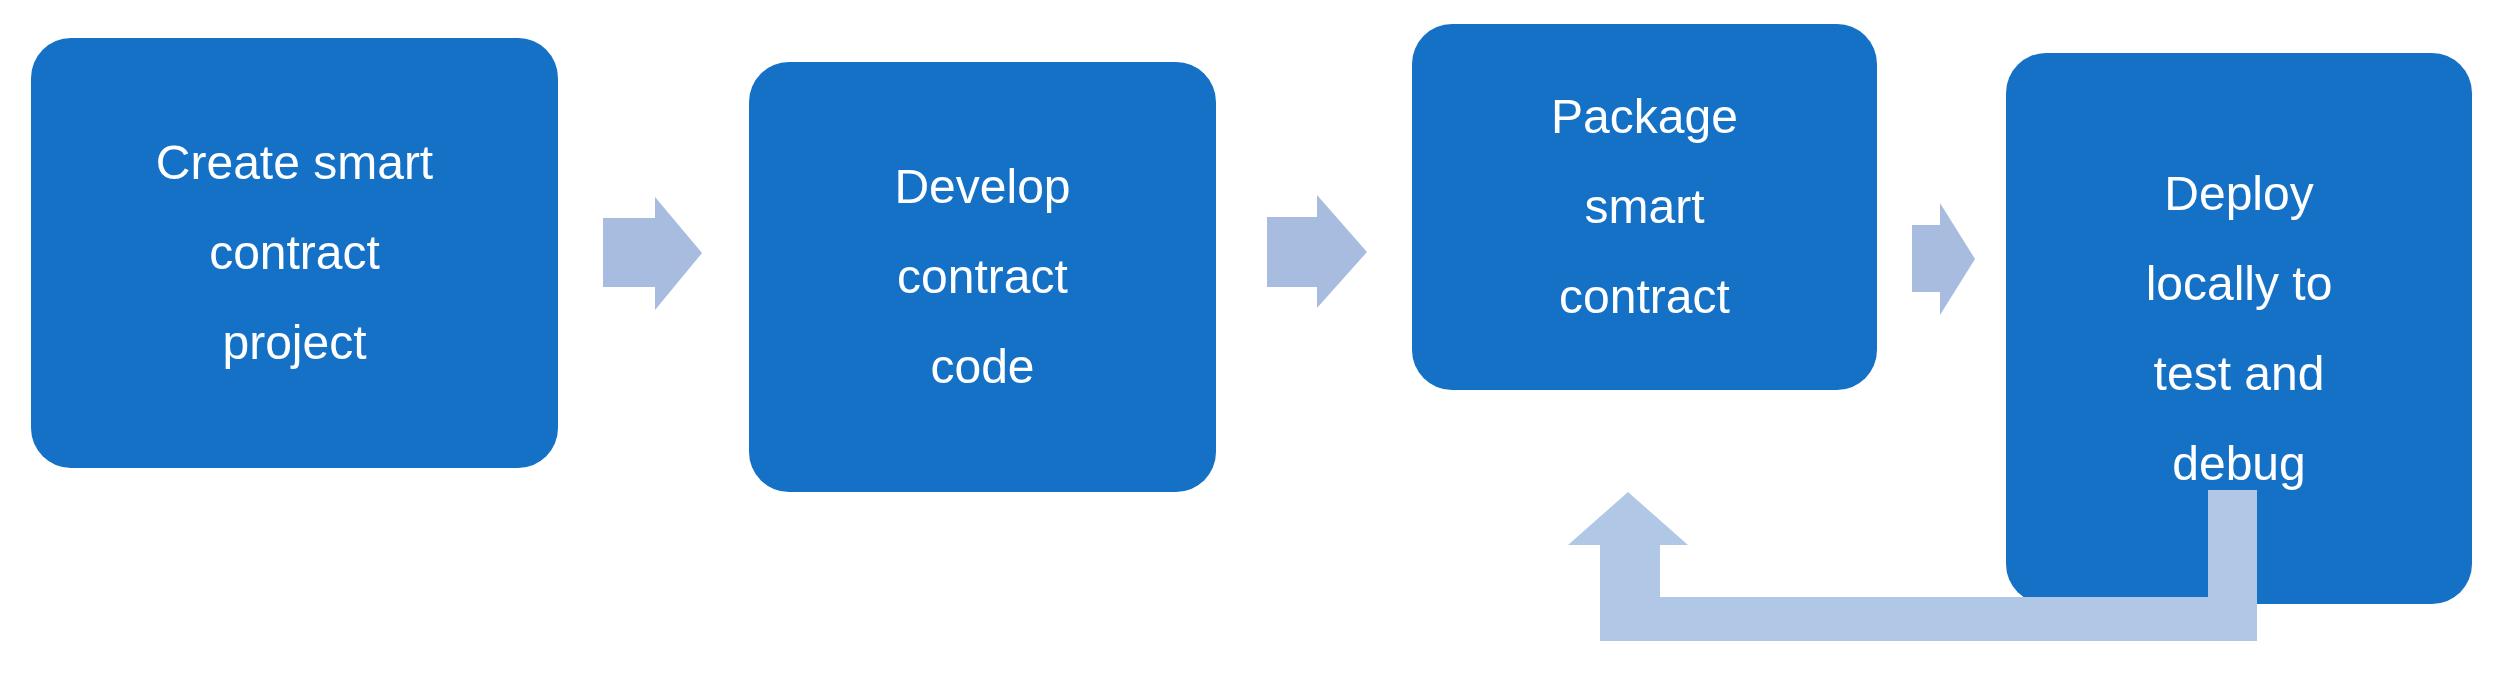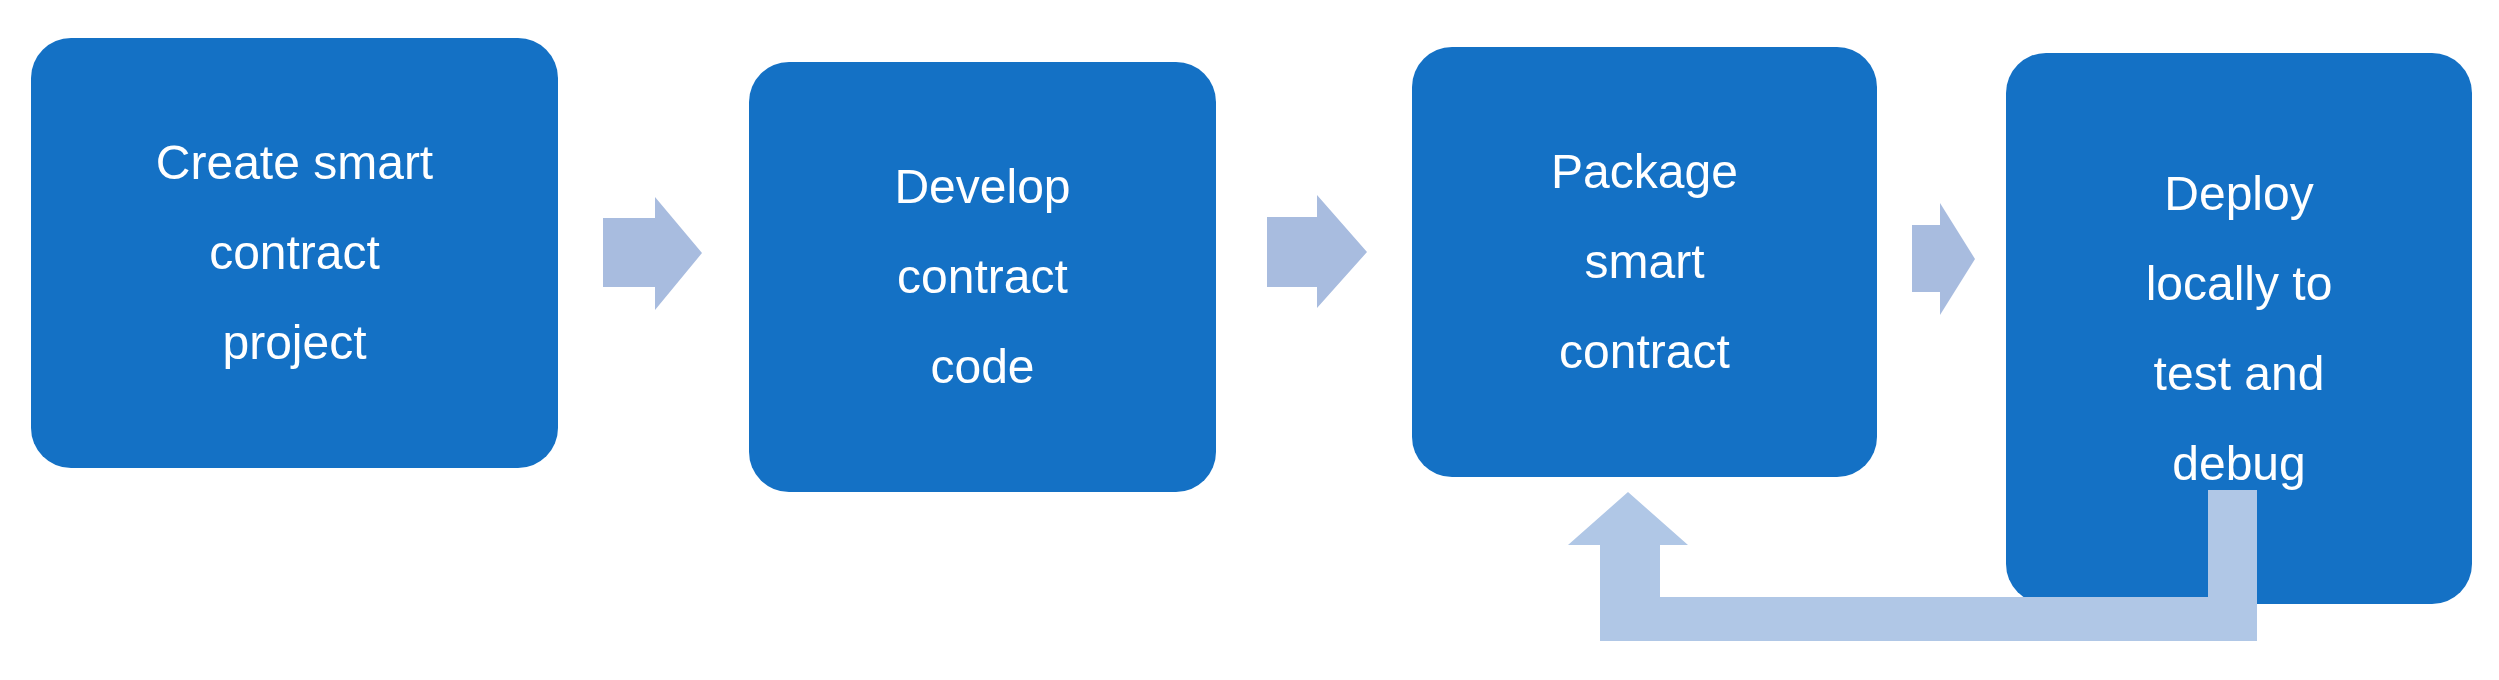--- a/index.html
+++ b/index.html
@@ -23,21 +23,21 @@
   }
   .flow-step .step-label {
     font-size: 48px;
     line-height: 90px;
     font-weight: 400;
     white-space: pre-line;
     letter-spacing: 0px;
   }
   .step-1 { left: 31px;   top: 38px; width: 527px; height: 430px; }
   .step-2 { left: 749px;  top: 38px; width: 467px; height: 430px; margin-top: 24px; }
-  .step-3 { left: 1412px; top: 47px; width: 465px; height: 430px; }
+  .step-3 { left: 1412px; top: 24px; width: 465px; height: 366px; }
   .step-4 { left: 2006px; top: 53px; width: 466px; height: 551px; }
   .arrow-layer {
     position: absolute;
     left: 0; top: 0;
     width: 2499px;
     height: 680px;
     pointer-events: none;
   }
 </style>
 </head>

